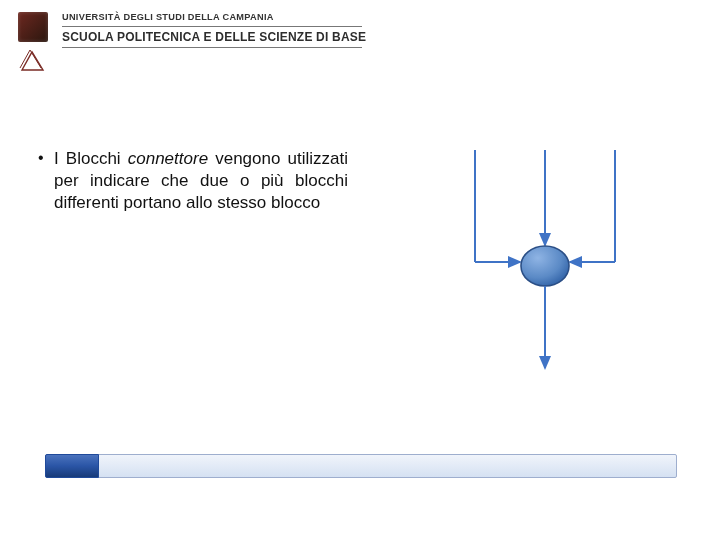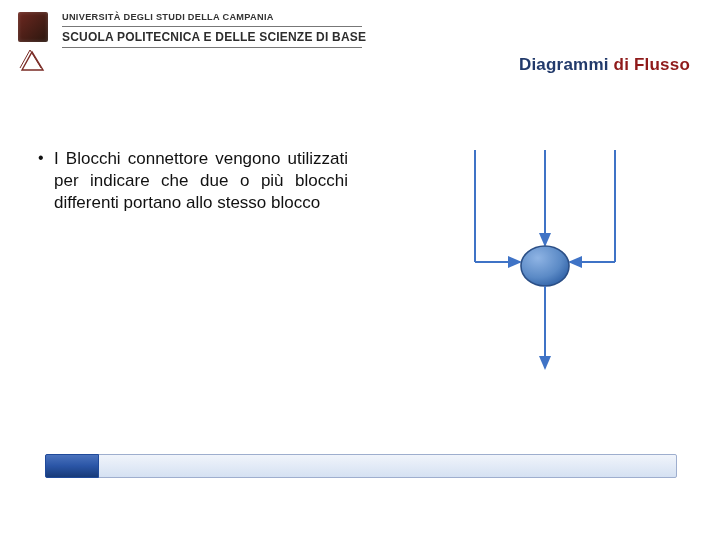--- a/index.html
+++ b/index.html
@@ -108,21 +108,21 @@
     text-align: justify;
   }
   .bullet {
     display:flex;
   }
   .bullet .dot {
     min-width:16px;
     font-size:16px;
   }
   .bullet .content { }
-  .bullet .content .kw { }
+  .bullet .content .kw { font-style: italic; }
 
   
   .diagram {
     position:absolute;
     top: 150px;
     right: 50px;
     width: 250px;
     height: 260px;
   }
   .diagram svg { width:100%; height:100%; }
@@ -165,24 +165,20 @@
       </div>
     </div>
     <div class="header-text">
       <div class="uni-line">UNIVERSITÀ DEGLI STUDI DELLA CAMPANIA</div>
       <div class="rule1"></div>
       <div class="scuola">SCUOLA POLITECNICA E DELLE SCIENZE DI BASE</div>
       <div class="rule1" style="margin:3px 0 2px 0;"></div>
     </div>
   </div>
 
-  <div class="slide-title">
-    <span class="t1">Diagrammi</span>
-    <span class="t2">di Flusso</span>
-  </div>
 
   <div class="body-left">
     <div class="bullet">
       <div class="dot">•</div>
       <div class="content">
         <span>I Blocchi </span><span class="kw">connettore</span><span> vengono utilizzati per indicare che due o più blocchi differenti portano allo stesso blocco</span>
       </div>
     </div>
   </div>
 

